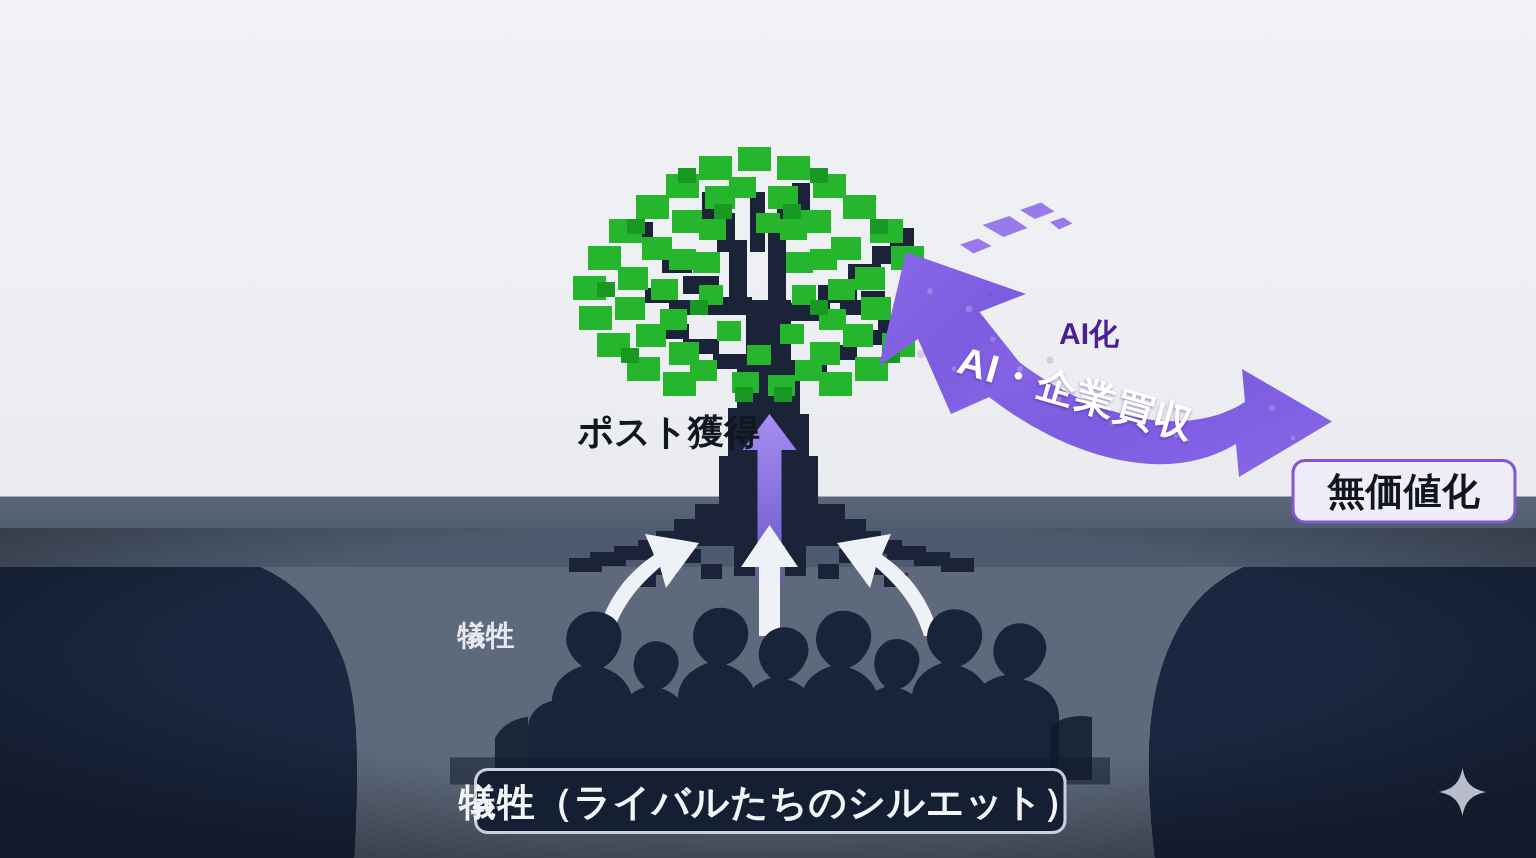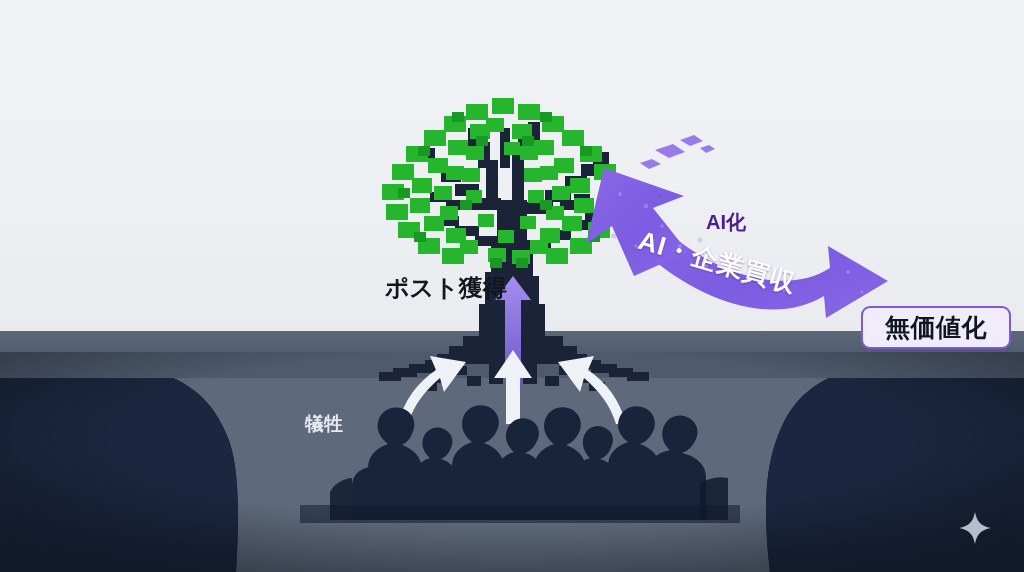--- a/index.html
+++ b/index.html
@@ -357,20 +357,21 @@
       </g>
       <g fill="#101a2e" opacity=".85">
         <path d="M330,520 L330,492 C334,484 342,479 352,478 L352,520 Z"></path>
         <path d="M700,520 L700,484 C708,478 718,476 728,478 L728,520 Z"></path>
       </g>
       <rect x="300" y="505" width="440" height="18" fill="#101a2e" opacity=".55"></rect>
     </svg>
   </div>
 
 
+  <div class="label-box" id="bottom-box">犠牲（ライバルたちのシルエット）</div>
 
   <div class="label-box" id="right-box">無価値化</div>
 
   <div class="free-text" id="post-text">ポスト獲得</div>
 
   <div class="free-text" id="ai-text">AI化</div>
 
   <div class="free-text" id="sacrifice-text">犠牲</div>
 
   <div id="sparkle">

